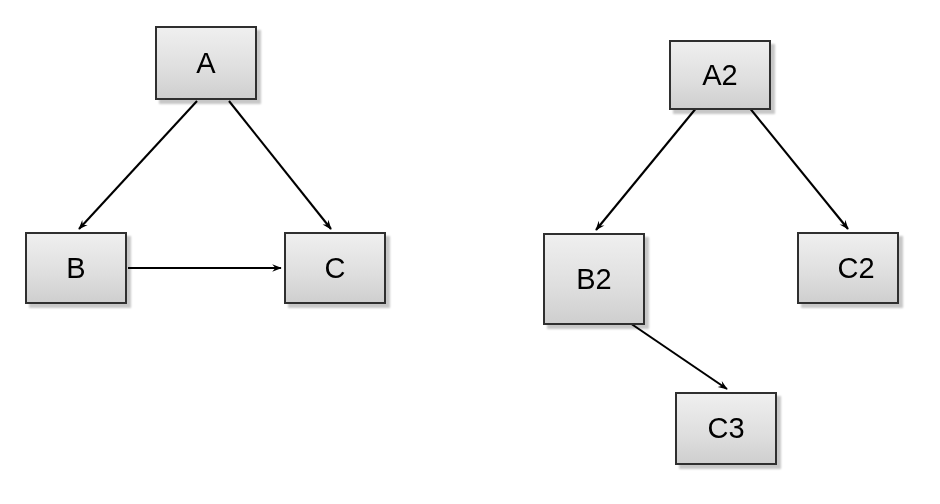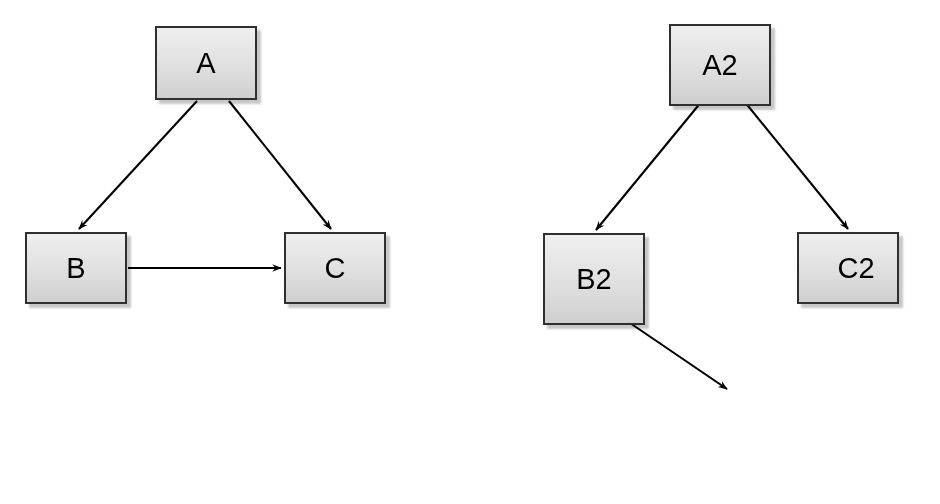--- a/index.html
+++ b/index.html
@@ -78,26 +78,29 @@
   </div>
 
   <div class="node" style="left:25px; top:232px; width:102px; height:72px;">
     <span class="node-label">B</span>
   </div>
 
   <div class="node" style="left:284px; top:232px; width:102px; height:72px;">
     <span class="node-label">C</span>
   </div>
 
-  <div class="node" style="left:669px; top:24px; width:102px; height:82px;">
+  <div class="node" style="left:669px; top:40px; width:102px; height:70px;">
     <span class="node-label">A2</span>
   </div>
 
   <div class="node" style="left:543px; top:233px; width:102px; height:92px;">
     <span class="node-label">B2</span>
   </div>
 
   <div class="node" style="left:797px; top:232px; width:102px; height:72px;padding-left:16px;">
     <span class="node-label">C2</span>
   </div>
 
+  <div class="node" style="left:675px; top:392px; width:102px; height:73px;">
+    <span class="node-label">C3</span>
+  </div>
 
 </div>
 
 </body></html>

